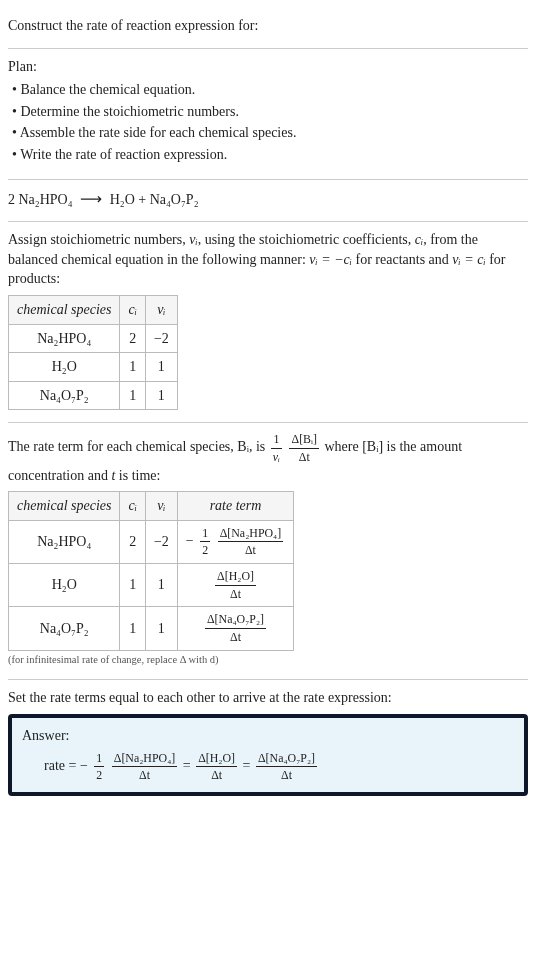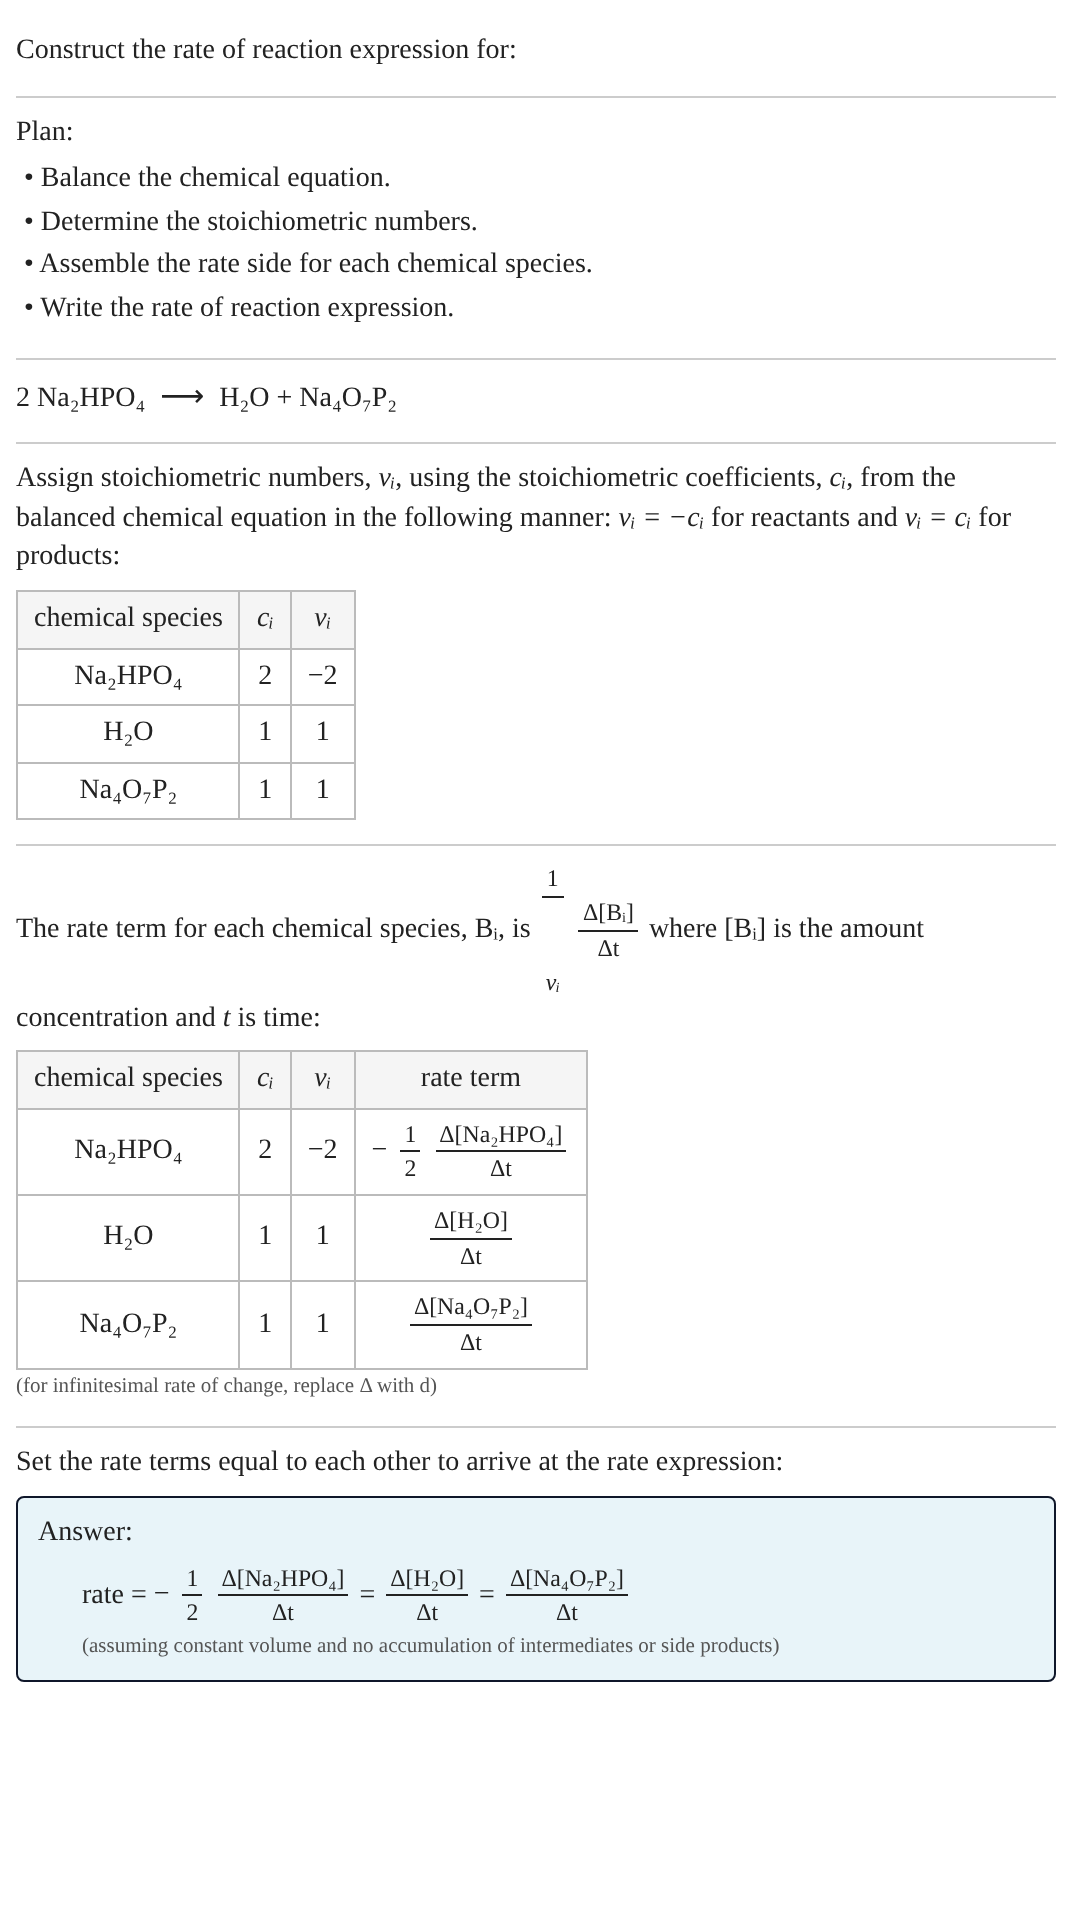--- a/index.html
+++ b/index.html
@@ -17,45 +17,45 @@
 }
 .section:last-of-type { border-bottom: none; }
 .equation {
   font-family: Georgia, serif;
   white-space: nowrap;
 }
 .arrow { padding: 0 4px; font-size: 1.1em; }
 .bullets { margin: 4px 0 0 0; padding: 0 0 0 4px; }
 .bullets li { list-style: none; margin: 2px 0; }
 .bullets li::before { content: "• "; }
-.ital { font-style: italic; margin-top: 34px; }
+.ital { font-style: italic; }
 .tbl {
   border-collapse: collapse;
   margin-top: 6px;
 }
 .tbl th, .tbl td {
   border: 1px solid #bbb;
   padding: 4px 8px;
   text-align: center;
   background: #fff;
 }
-.tbl th { font-weight: normal; background: #f5f5f5; }
+.tbl th { font-weight: normal; background: #f5f5f5; font-style: italic; }
 .frac {
   display: inline-block;
   vertical-align: middle;
   text-align: center;
   font-size: 0.85em;
   margin: 0 2px;
 }
 .frac .top { border-bottom: 1px solid #222; padding: 0 2px; display: block; }
 .frac .bot { padding: 0 2px; display: block; }
 .small-note { font-size: 0.75em; color: #555; margin-top: 2px; }
 .answer-box {
   background: #e8f4f9;
-  border: 1px solid #0f172a;
+  border: 4px solid #0f172a;
   border-radius: 4px;
   padding: 8px 10px;
   margin-top: 6px;
 }
 .answer-box .label { margin-bottom: 4px; }
 .rate-line { padding-left: 22px; white-space: nowrap; }
 .minus { margin-right: 1px; }
 </style>
 </head>
 <body>
@@ -195,15 +195,14 @@
       <span class="frac">
         <span class="top">Δ[H₂O]</span>
         <span class="bot">Δt</span>
       </span>
       <span> = </span>
       <span class="frac">
         <span class="top">Δ[Na₄O₇P₂]</span>
         <span class="bot">Δt</span>
       </span>
     </div>
-    <div class="small-note" style="padding-left:22px;">(assuming constant volume and no accumulation of intermediates or side products)</div>
   </div>
 </div>
 
 </body></html>

